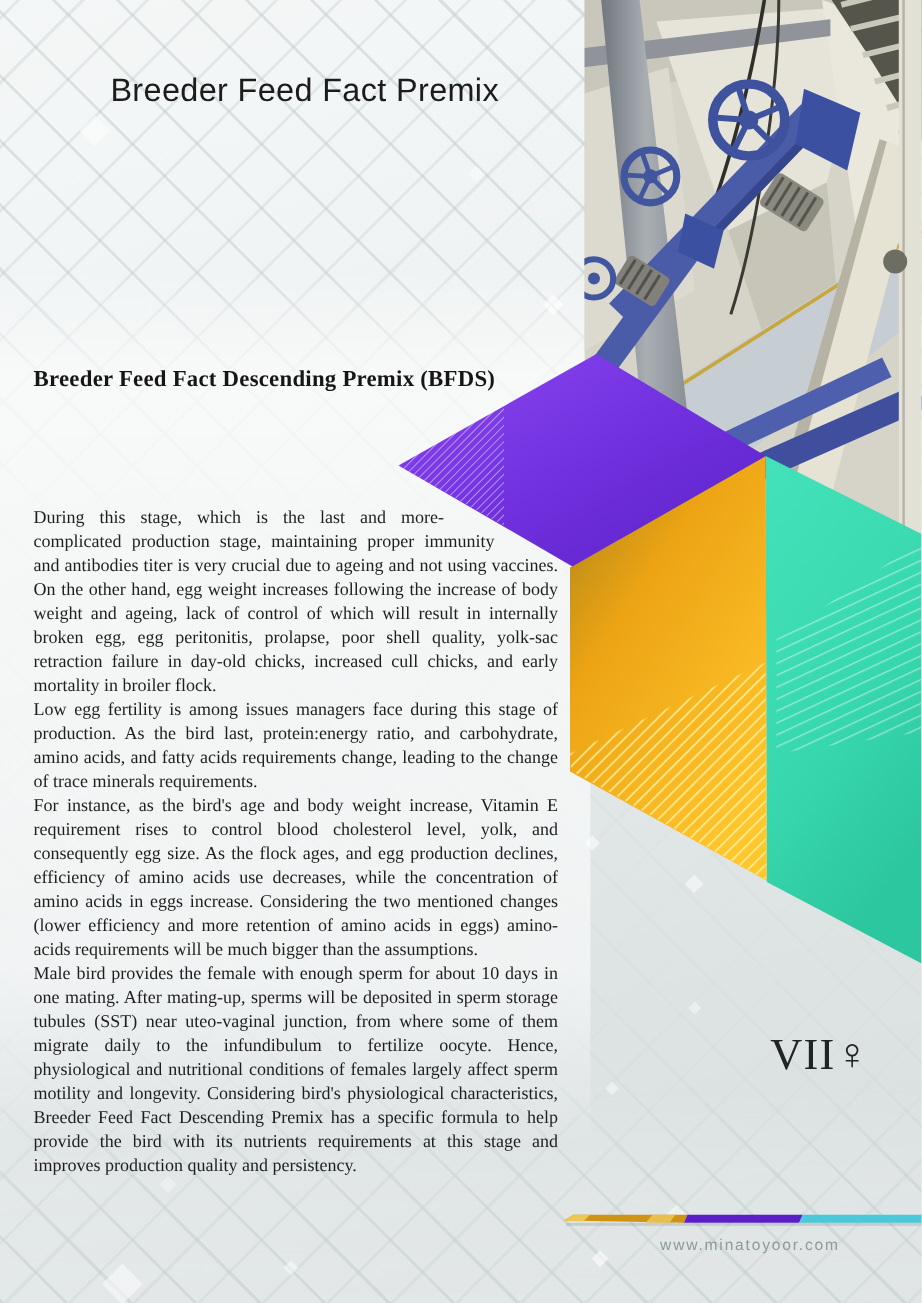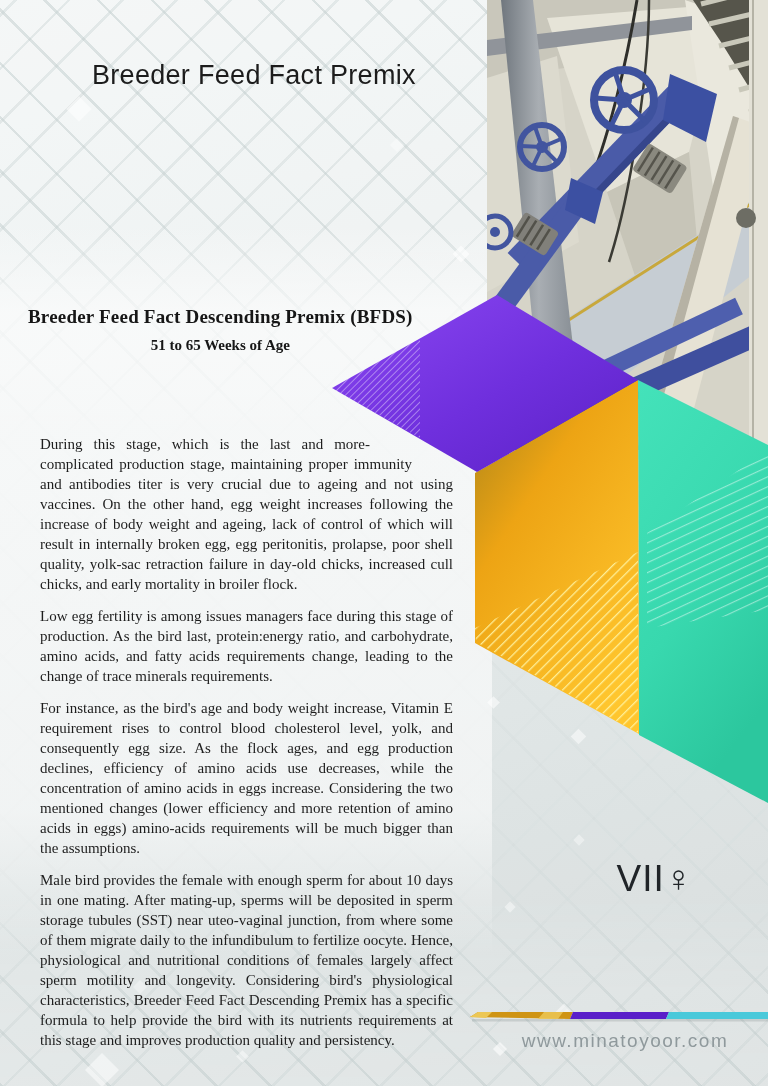--- a/index.html
+++ b/index.html
@@ -32,33 +32,33 @@
     font-family:"Liberation Sans","DejaVu Sans",sans-serif;
     font-size:27px;color:#1c1c1c;letter-spacing:.3px;
   }
   .section-head{position:absolute;left:28px;top:306px;z-index:4;color:#161616;text-align:center;}
   .section-head h2{margin:0;font-size:19px;font-weight:bold;letter-spacing:.2px;}
   .section-head h3{margin:9px 0 0 0;font-size:15px;font-weight:bold;}
   .body-text{
     position:absolute;left:28px;top:422px;width:437px;z-index:4;
     font-size:15px;line-height:20px;color:#1d1d1d;text-align:justify;
   }
-  .body-text p{margin:12px;}
+  .body-text p{margin:0;}
   .sp1{float:right;width:95px;height:20px;}
   .sp2{float:right;clear:right;width:53px;height:20px;}
   .logo{
     position:absolute;left:585px;top:858px;width:140px;z-index:4;
-    text-align:center;font-family:Liberation Sans, sans-serif;
+    text-align:right;font-family:Liberation Serif, serif;
     font-size:37px;color:#202428;letter-spacing:1px;
   }
   .footer-stripe{position:absolute;left:470px;top:1012px;z-index:4;}
   .site-url{
     position:absolute;left:520px;top:1030px;width:210px;z-index:4;text-align:center;
     font-family:"Liberation Sans","DejaVu Sans",sans-serif;
-    font-size:19px;color:#8f999c;letter-spacing:1.5px;
+    font-size:13px;color:#8f999c;letter-spacing:1.5px;
   }
 </style>
 </head>
 <body>
 
 <div class="page">
 
   <div class="white-wedge"></div>
 
   <div class="dmd" style="left:70px;top:100px;width:18px;height:18px;opacity:.5"></div>
@@ -209,21 +209,20 @@
     <polygon points="475,628 638,552 638,733 476,642" fill="url(#hatchY)"></polygon>
 
     <polygon points="497,295 638,380 477,472 332,388" fill="url(#gradPurple)"></polygon>
     <polygon points="332,388 420,337 420,438 333,389" fill="url(#hatchP)"></polygon>
   </svg>
 
   <div class="page-title">Breeder Feed Fact Premix</div>
 
   <div class="section-head">
     <h2>Breeder Feed Fact Descending Premix (BFDS)</h2>
-    <h3>51 to 65 Weeks of Age</h3>
   </div>
 
   <div class="body-text">
     <div class="sp1"></div>
     <div class="sp2"></div>
     <p>During this stage, which is the last and more-complicated production stage, maintaining proper immunity and antibodies titer is very crucial due to ageing and not using vaccines. On the other hand, egg weight increases following the increase of body weight and ageing, lack of control of which will result in internally broken egg, egg peritonitis, prolapse, poor shell quality, yolk-sac retraction failure in day-old chicks, increased cull chicks, and early mortality in broiler flock.</p>
     <p>Low egg fertility is among issues managers face during this stage of production. As the bird last, protein:energy ratio, and carbohydrate, amino acids, and fatty acids requirements change, leading to the change of trace minerals requirements.</p>
     <p>For instance, as the bird's age and body weight increase, Vitamin E requirement rises to control blood cholesterol level, yolk, and consequently egg size. As the flock ages, and egg production declines, efficiency of amino acids use decreases, while the concentration of amino acids in eggs increase. Considering the two mentioned changes (lower efficiency and more retention of amino acids in eggs) amino-acids requirements will be much bigger than the assumptions.</p>
     <p>Male bird provides the female with enough sperm for about 10 days in one mating. After mating-up, sperms will be deposited in sperm storage tubules (SST) near uteo-vaginal junction, from where some of them migrate daily to the infundibulum to fertilize oocyte. Hence, physiological and nutritional conditions of females largely affect sperm motility and longevity. Considering bird's physiological characteristics, Breeder Feed Fact Descending Premix has a specific formula to help provide the bird with its nutrients requirements at this stage and improves production quality and persistency.</p>
   </div>

